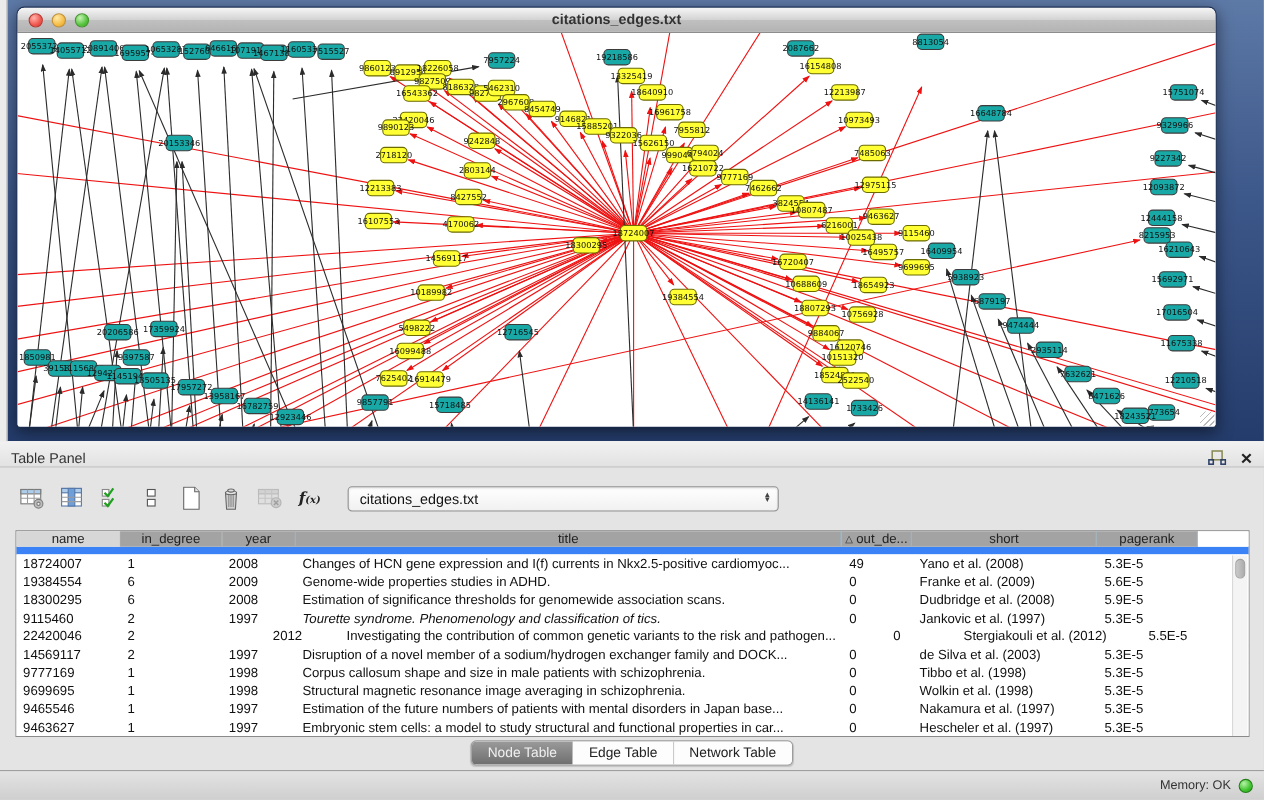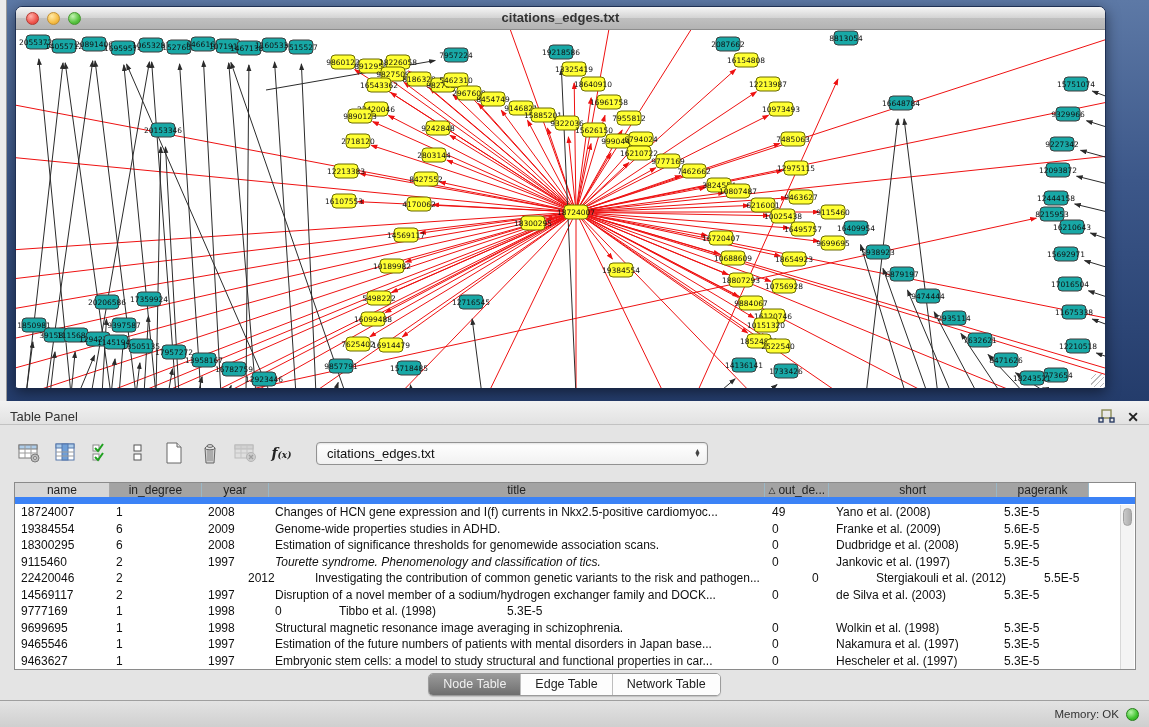--- a/index.html
+++ b/index.html
@@ -922,20 +922,21 @@
           <div class="tcell" style="width: 67px;">1997</div>
           <div class="tcell" style="width: 497px;">Disruption of a novel member of a sodium/hydrogen exchanger family and DOCK...</div>
           <div class="tcell" style="width: 64px;">0</div>
           <div class="tcell" style="width: 168px;">de Silva et al. (2003)</div>
           <div class="tcell" style="width: 92px;">5.3E-5</div>
         </div>
         <div class="trow">
           <div class="tcell" style="width: 95px;">9777169</div>
           <div class="tcell" style="width: 92px;">1</div>
           <div class="tcell" style="width: 67px;">1998</div>
+          <div class="tcell" style="width: 497px;">Corpus callosum shape and size in male patients with schizophrenia.</div>
           <div class="tcell" style="width: 64px;">0</div>
           <div class="tcell" style="width: 168px;">Tibbo et al. (1998)</div>
           <div class="tcell" style="width: 92px;">5.3E-5</div>
         </div>
         <div class="trow">
           <div class="tcell" style="width: 95px;">9699695</div>
           <div class="tcell" style="width: 92px;">1</div>
           <div class="tcell" style="width: 67px;">1998</div>
           <div class="tcell" style="width: 497px;">Structural magnetic resonance image averaging in schizophrenia.</div>
           <div class="tcell" style="width: 64px;">0</div>

